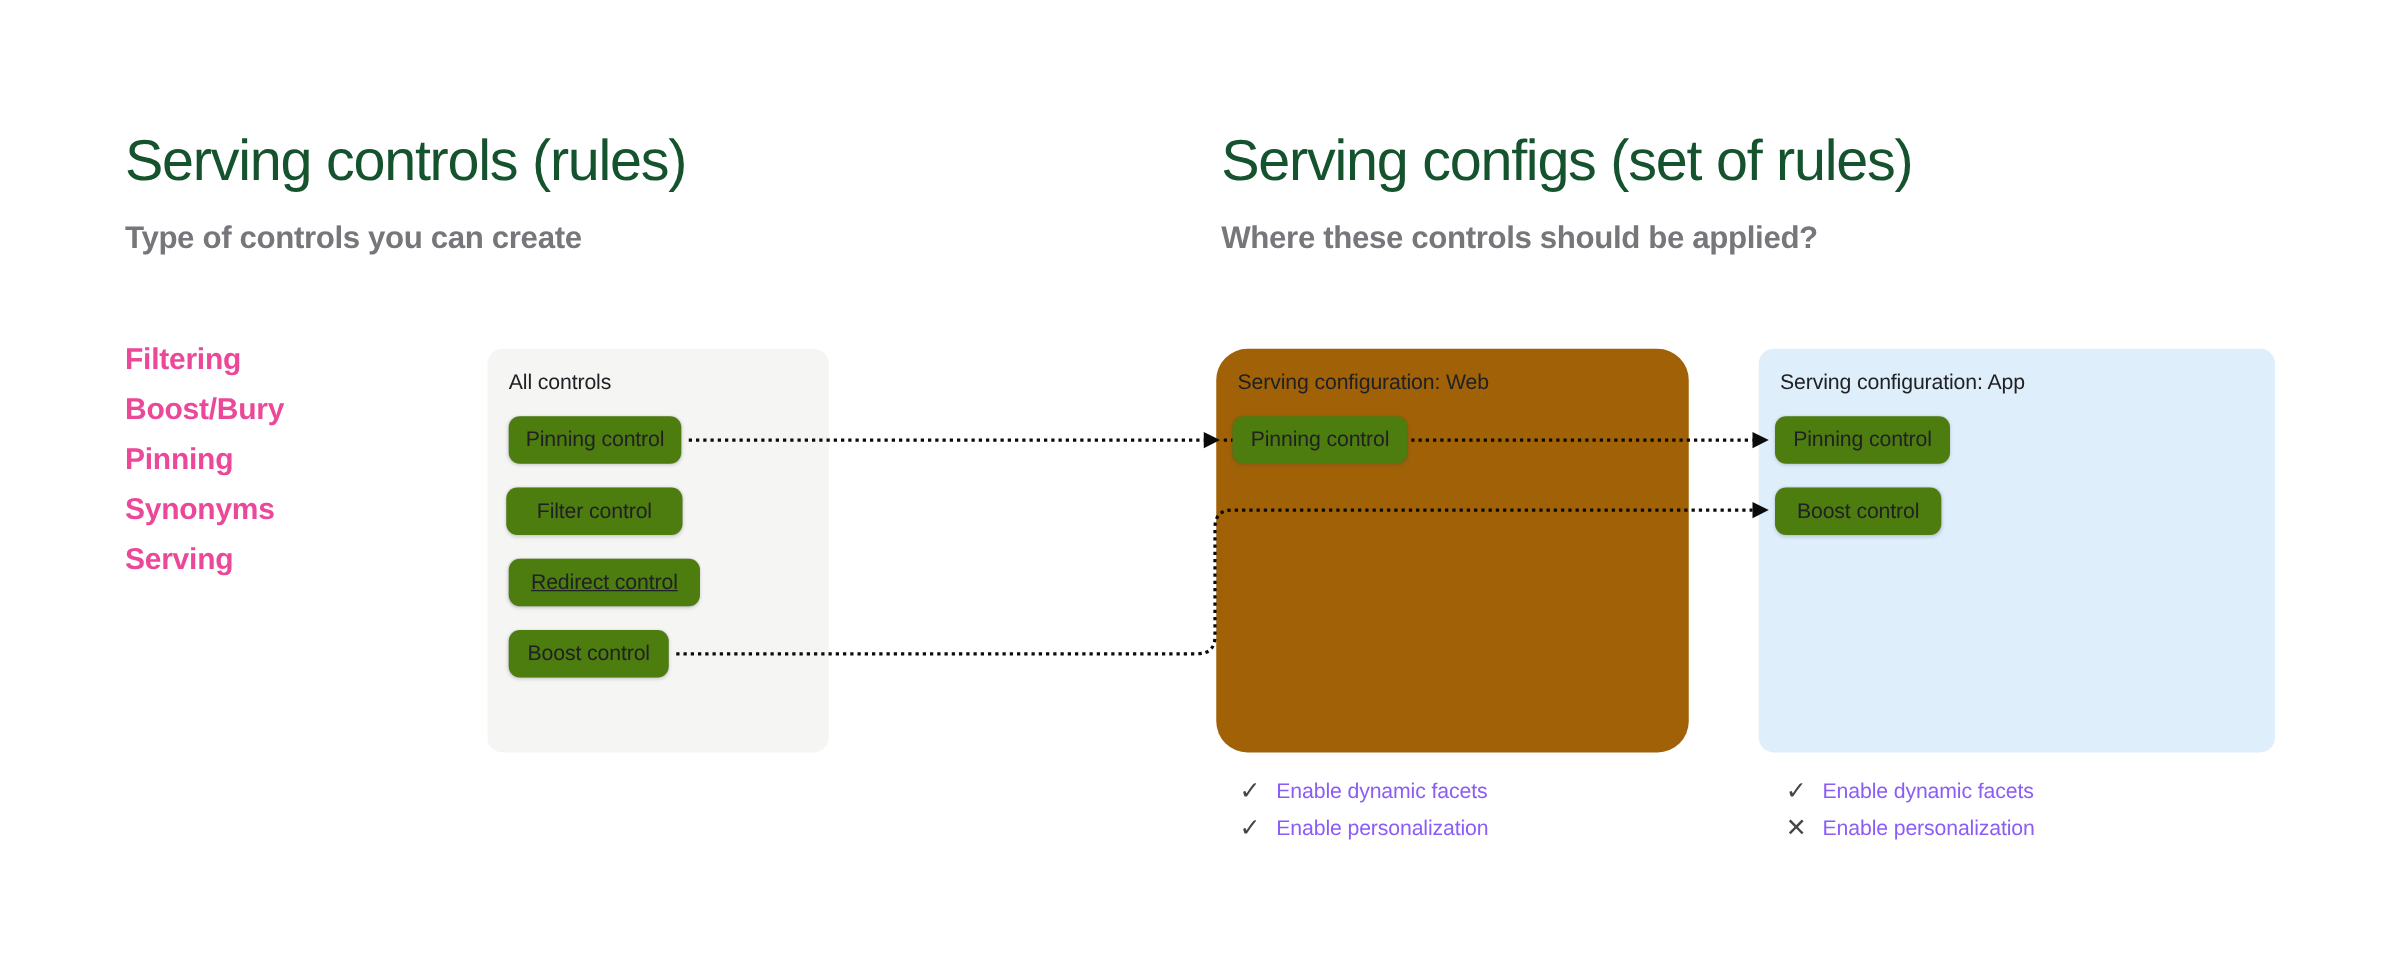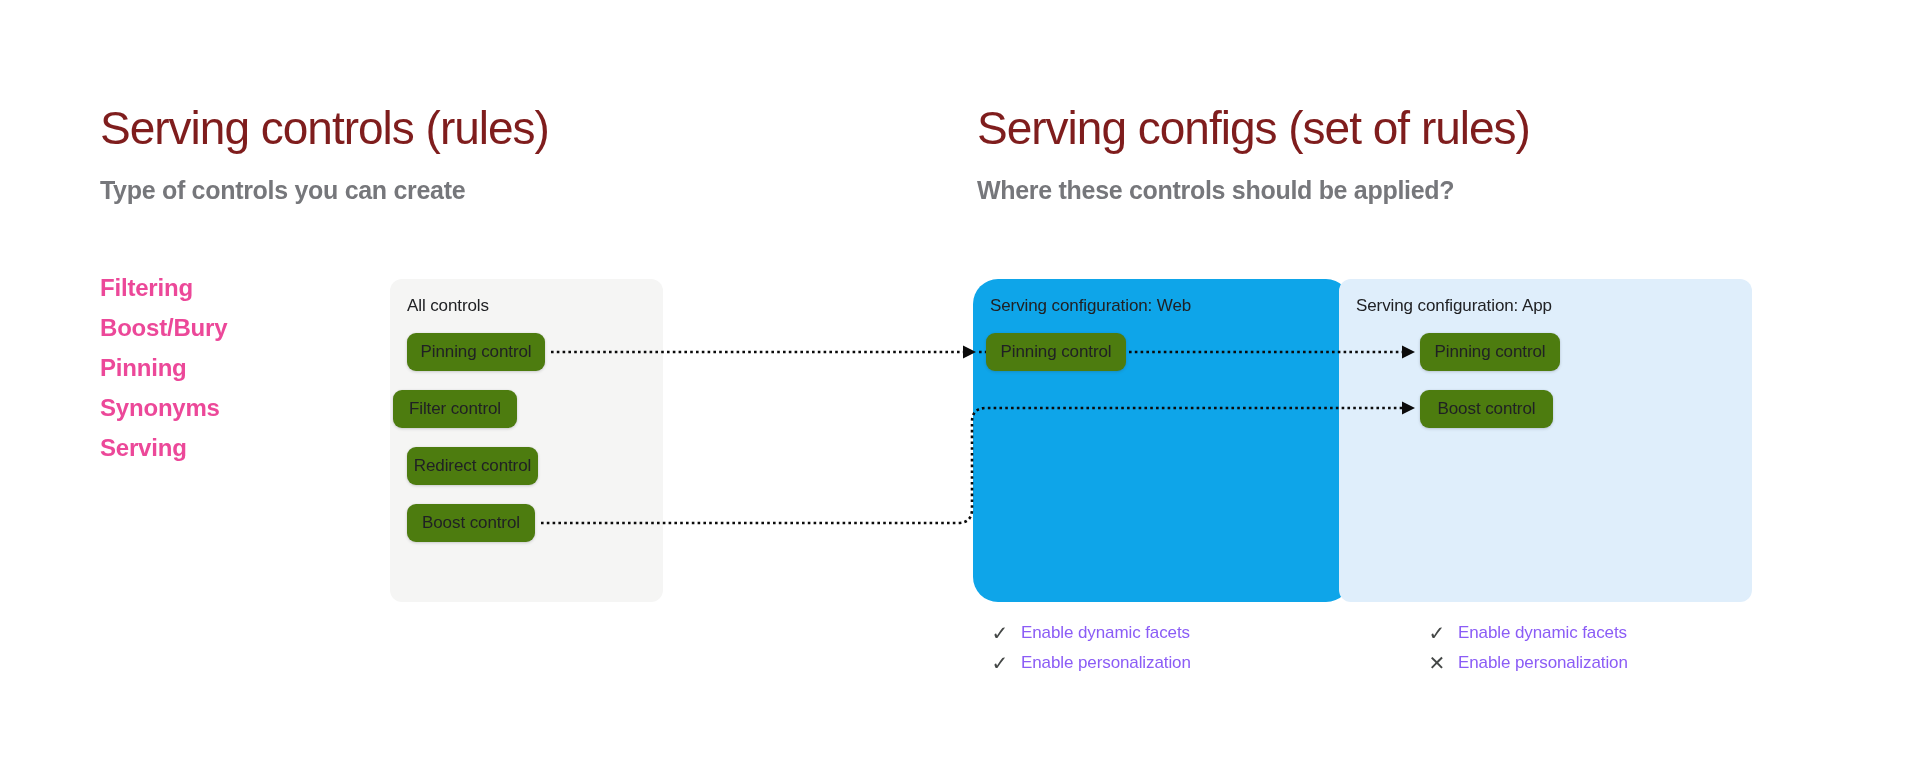--- a/index.html
+++ b/index.html
@@ -12,21 +12,21 @@
     overflow: hidden;
   }
   .col-header { position: absolute; top: 100px; }
   .col-header.left  { left: 100px; }
   .col-header.right { left: 977px; }
   .col-title {
     margin: 0;
     font-size: 46px;
     font-weight: 400;
     letter-spacing: -1px;
-    color: #7f1d1d;
+    color: #14532d;
     line-height: 56px;
   }
   .col-subtitle {
     margin: 20px 0 0 0;
     font-size: 25px;
     font-weight: 700;
     letter-spacing: -0.3px;
     color: #76777b;
     line-height: 28px;
   }
@@ -45,22 +45,22 @@
     color: #ec4899;
     letter-spacing: -0.2px;
   }
   .card {
     position: absolute;
     top: 279px;
     height: 323px;
     border-radius: 12px;
   }
   .card.gray  { left: 390px;  width: 273px; background: #f5f5f4; }
-  .card.green { left: 973px;  width: 378px; background: #0ea5e9; border-radius: 25px; }
-  .card.blue  { left: 1339px; width: 413px; background: #dfeefb; }
+  .card.green { left: 973px;  width: 378px; background: #a16207; border-radius: 25px; }
+  .card.blue  { left: 1407px; width: 413px; background: #dfeefb; }
   .card-title {
     position: absolute;
     left: 17px; top: 17px;
     font-size: 17px;
     color: #202124;
     letter-spacing: -0.1px;
   }
   .pill {
     position: absolute;
     height: 38px;
@@ -132,22 +132,22 @@
     <li>Boost/Bury</li>
     <li>Pinning</li>
     <li>Synonyms</li>
     <li>Serving</li>
   </ul>
 
   <section class="card gray">
     <div class="card-title">All controls</div>
   </section>
   <div class="pill" style="left:407px; top:333px; width:138px;">Pinning control</div>
-  <div class="pill" style="left:393px; top:390px; width:124px;">Filter control</div>
-  <div class="pill" style="left:407px; top:447px; width:131px;">Redirect control</div>
+  <div class="pill" style="left:405px; top:390px; width:141px;">Filter control</div>
+  <div class="pill" style="left:407px; top:447px; width:153px;text-decoration:underline;">Redirect control</div>
   <div class="pill" style="left:407px; top:504px; width:128px;">Boost control</div>
 
   <section class="card green">
     <div class="card-title">Serving configuration: Web</div>
   </section>
   <div class="pill" style="left:986px; top:333px; width:140px;">Pinning control</div>
 
   <section class="card blue">
     <div class="card-title">Serving configuration: App</div>
   </section>

